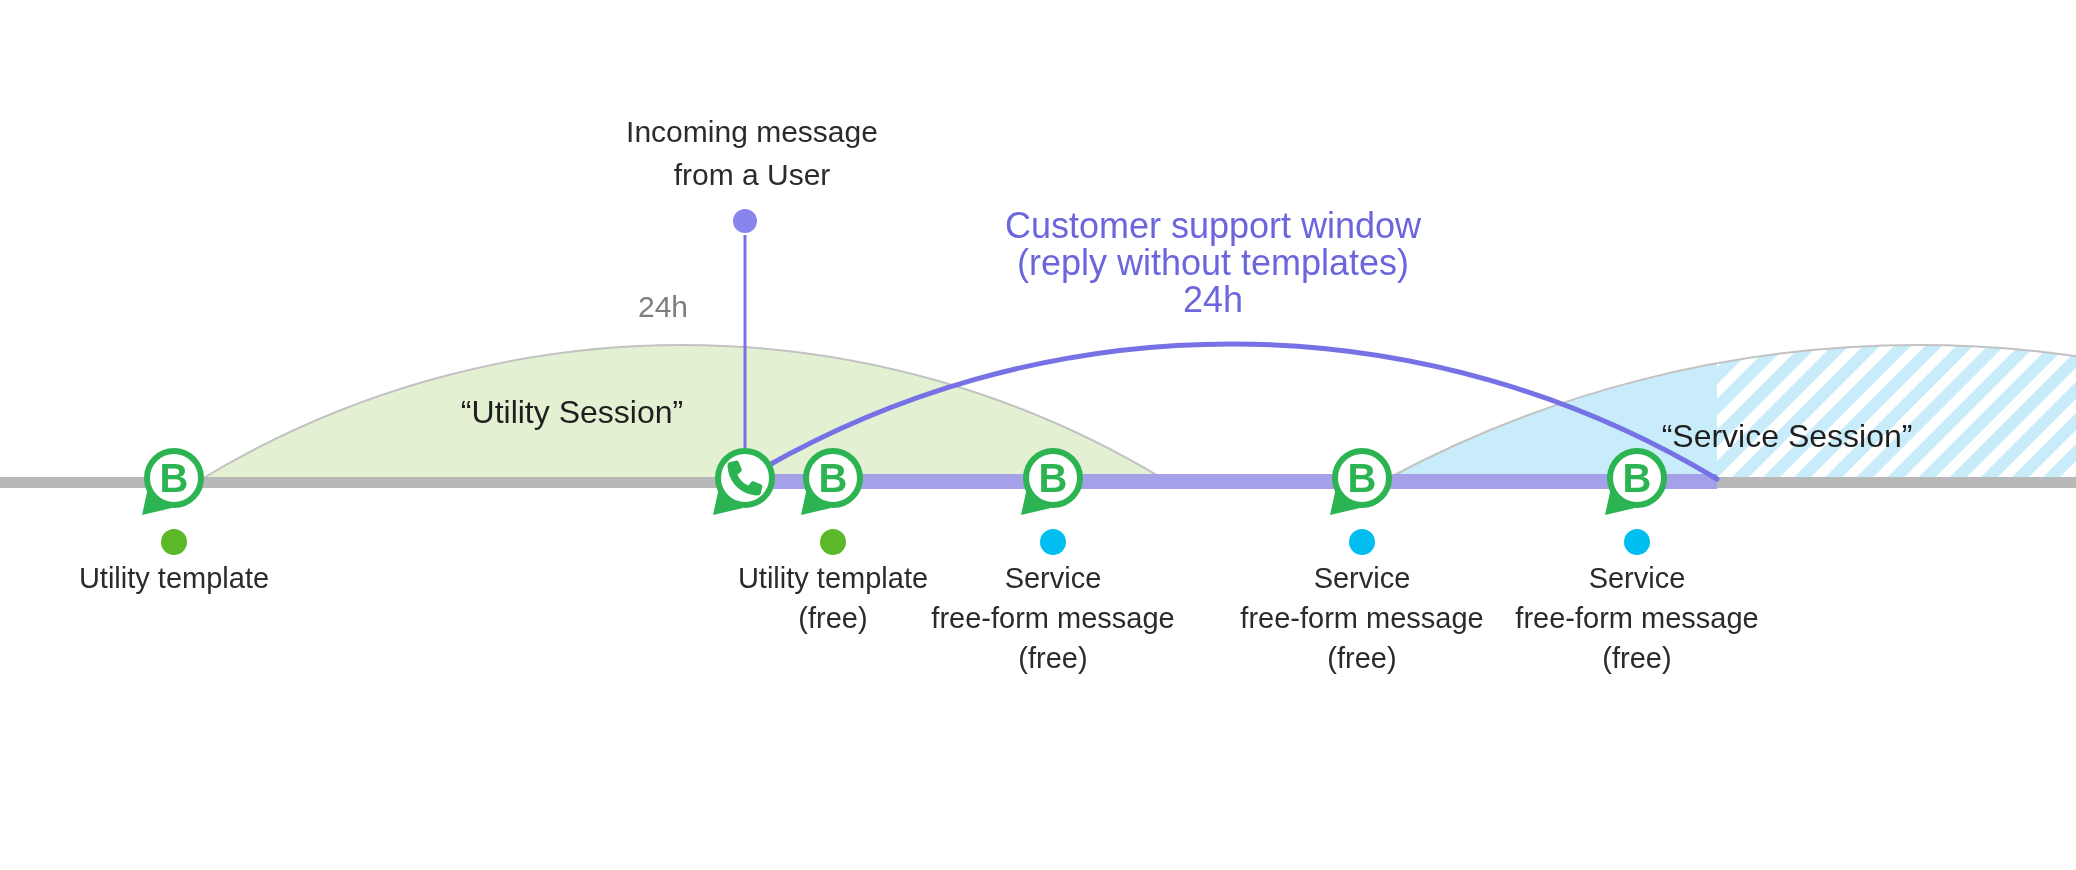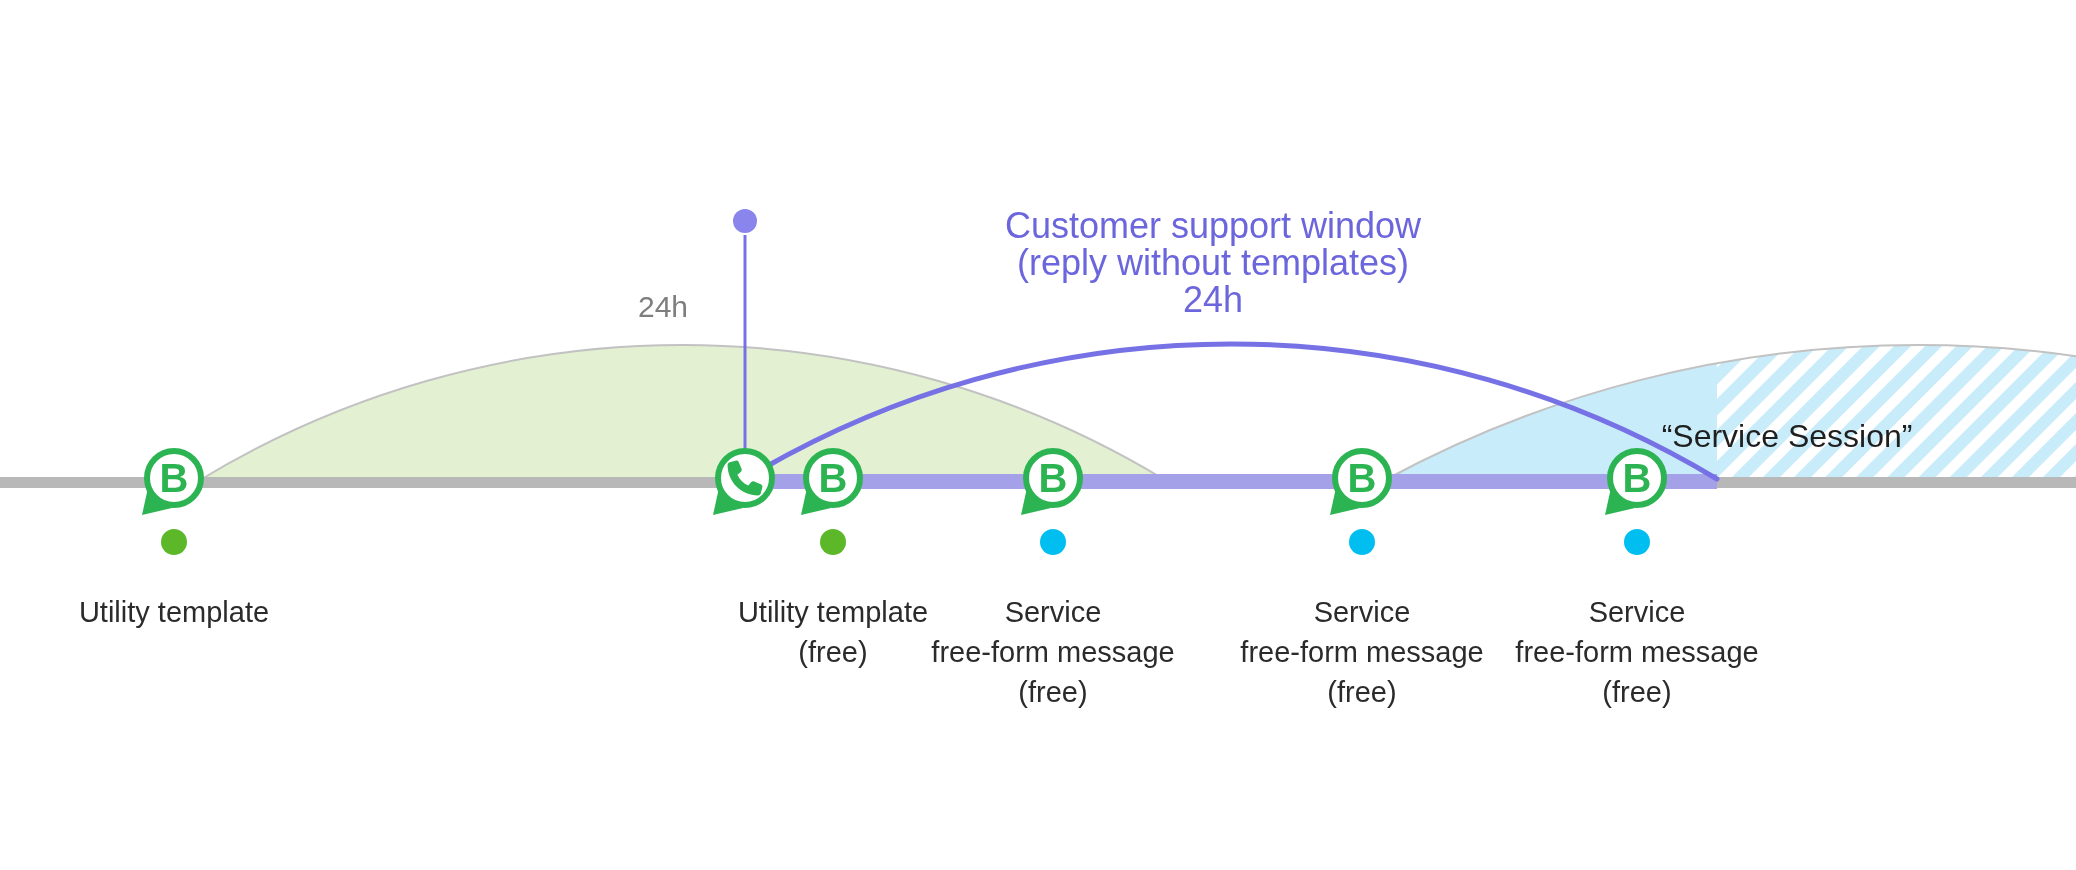--- a/index.html
+++ b/index.html
@@ -50,21 +50,21 @@
   }
   .session-label {
     font-size:32px; color:#1f1f1f; white-space:nowrap;
   }
   .session-utility { left:572px; top:394px; }
   .session-service { left:1787px; top:418px; }
 
   .event-label {
     position:absolute; top:558px; transform:translateX(-50%);
     text-align:center; font-size:29px; line-height:40px;
-    color:var(--text-dark); white-space:nowrap;margin-top:34px;
+    color:var(--text-dark); white-space:nowrap;
   }
   .event-label .bold { font-weight:bold; }
   .ev0 { left:174px; } .ev1 { left:833px; } .ev2 { left:1053px; }
   .ev3 { left:1362px; } .ev4 { left:1637px; }
 </style>
 </head>
 <body>
 
 <div class="canvas">
 
@@ -134,27 +134,30 @@
       <text class="bletter" y="14">B</text>
     </g>
 
     <circle class="dot-green" cx="174" cy="542" r="13"></circle>
     <circle class="dot-green" cx="833" cy="542" r="13"></circle>
     <circle class="dot-cyan" cx="1053" cy="542" r="13"></circle>
     <circle class="dot-cyan" cx="1362" cy="542" r="13"></circle>
     <circle class="dot-cyan" cx="1637" cy="542" r="13"></circle>
   </svg>
 
+  <div class="txt incoming-label">Incoming message
+from a User</div>
 
   <div class="txt duration-label">24h</div>
 
   <div class="txt csw-label">Customer support window
 (reply without templates)
 24h</div>
 
+  <div class="txt session-label session-utility">“Utility Session”</div>
 
   <div class="txt session-label session-service">“Service Session”</div>
 
   <div class="event-label ev0">
     <div>Utility template</div>
   </div>
 
   <div class="event-label ev1">
     <div>Utility template</div>
     <div>(free)</div>

